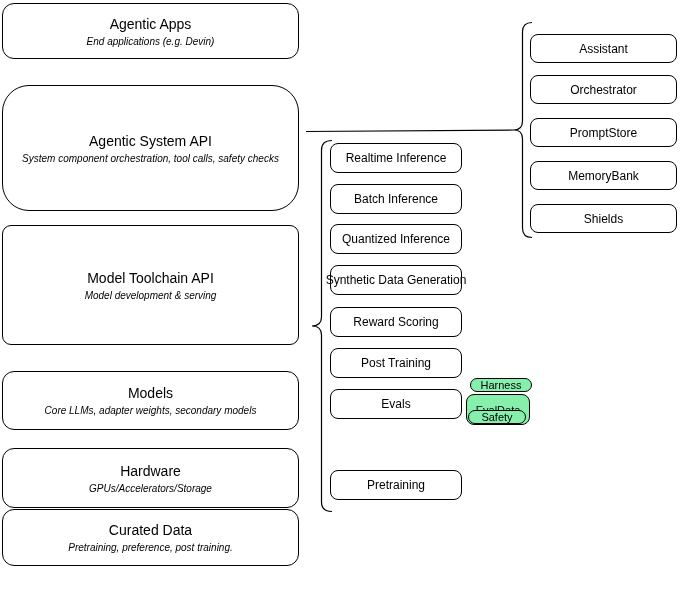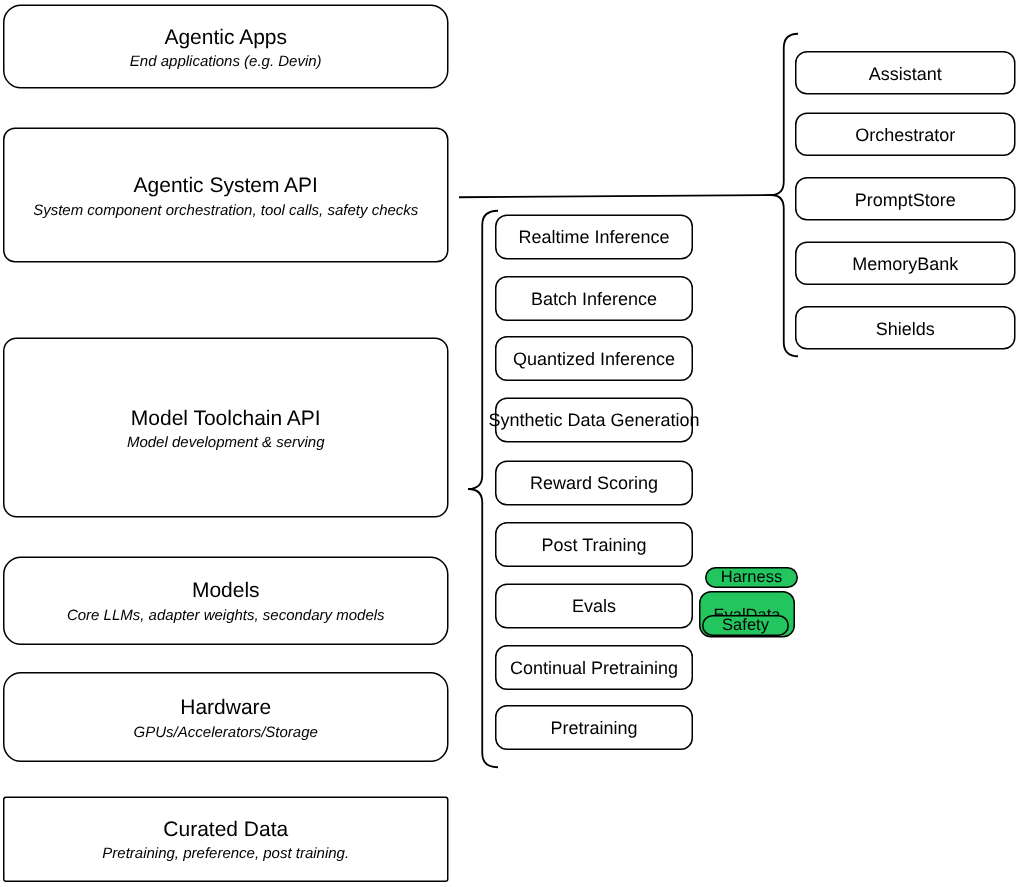--- a/index.html
+++ b/index.html
@@ -61,21 +61,21 @@
     left: 530px;
     width: 147px;
     height: 29px;
     border-radius: 8px;
     font-size: 12px;
     white-space: nowrap;
   }
   .oval {
     position: absolute;
     box-sizing: border-box;
-    background: #22c55e;
+    background: #86efac;
     border: 1px solid #000000;
     border-radius: 8px;
     display: flex;
     align-items: center;
     justify-content: center;
     font-size: 11px;
     line-height: 12px;
     white-space: nowrap;
     z-index: 5;
   }
@@ -92,41 +92,41 @@
     <path d="M 532 22.5 Q 522.5 22.5 522.5 32 L 522.5 121 Q 522.5 130 514 130 Q 522.5 130 522.5 139 L 522.5 228 Q 522.5 237.5 532 237.5" fill="none" stroke="#000000" stroke-width="1.2"></path>
 
     <path d="M 332 140.5 Q 321.5 140.5 321.5 150 L 321.5 317 Q 321.5 326 312 326 Q 321.5 326 321.5 335 L 321.5 502 Q 321.5 511.5 332 511.5" fill="none" stroke="#000000" stroke-width="1.2"></path>
   </svg>
 
   <div class="node lbox" style="top:3px;height:56px;border-radius:12px">
     <div class="ltitle">Agentic Apps</div>
     <div class="lsub">End applications (e.g. Devin)</div>
   </div>
 
-  <div class="node lbox" style="top:85px;height:90px;border-radius:8px">
+  <div class="node lbox" style="top:85px;height:126px;border-radius:27px">
     <div class="ltitle">Agentic System API</div>
     <div class="lsub">System component orchestration, tool calls, safety checks</div>
   </div>
 
   <div class="node lbox" style="top:225px;height:120px;border-radius:9px">
     <div class="ltitle">Model Toolchain API</div>
     <div class="lsub">Model development &amp; serving</div>
   </div>
 
   <div class="node lbox" style="top:371px;height:59px;border-radius:12px">
     <div class="ltitle">Models</div>
     <div class="lsub">Core LLMs, adapter weights, secondary models</div>
   </div>
 
   <div class="node lbox" style="top:448px;height:60px;border-radius:12px">
     <div class="ltitle">Hardware</div>
     <div class="lsub">GPUs/Accelerators/Storage</div>
   </div>
 
-  <div class="node lbox" style="top:531px;height:57px;border-radius:2px">
+  <div class="node lbox" style="top:509px;height:57px;border-radius:12px">
     <div class="ltitle">Curated Data</div>
     <div class="lsub">Pretraining, preference, post training.</div>
   </div>
 
   <div class="node mbox" style="top:143px">
     <span>Realtime Inference</span>
   </div>
   <div class="node mbox" style="top:184px">
     <span>Batch Inference</span>
   </div>
@@ -137,23 +137,20 @@
     <span>Synthetic Data Generation</span>
   </div>
   <div class="node mbox" style="top:307px">
     <span>Reward Scoring</span>
   </div>
   <div class="node mbox" style="top:348px">
     <span>Post Training</span>
   </div>
   <div class="node mbox" style="top:389px">
     <span>Evals</span>
-  </div>
-  <div class="node mbox" style="top:430px">
-    <span>Continual Pretraining</span>
   </div>
   <div class="node mbox" style="top:470px">
     <span>Pretraining</span>
   </div>
 
   <div class="oval" style="left:470px;top:378px;width:62px;height:14px">
     <span>Harness</span>
   </div>
   <div class="oval" style="left:466px;top:394px;width:64px;height:31px">
     <span>EvalData</span>

